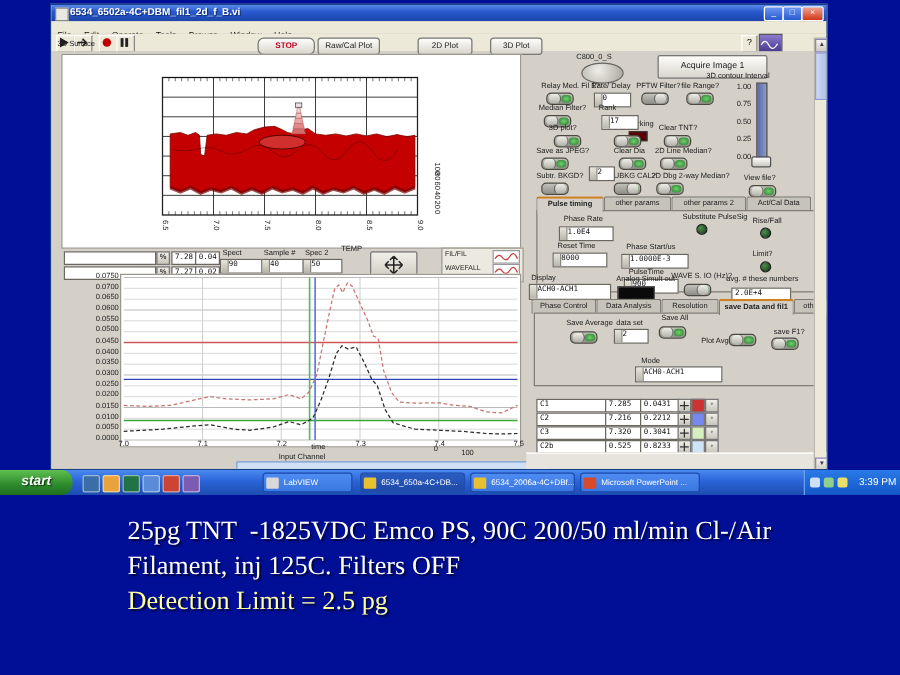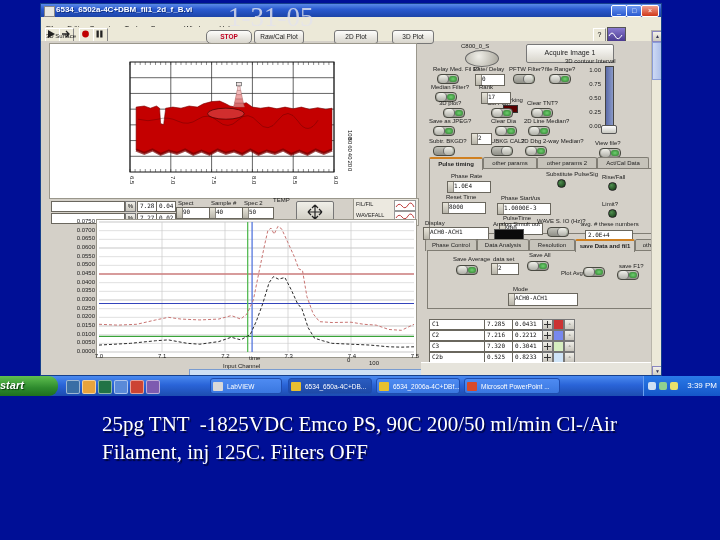--- a/index.html
+++ b/index.html
@@ -58,21 +58,21 @@
   
   .sb{position:absolute;background:#ece9d8;border:1px solid #b8b5aa;}
   .sbbtn{position:absolute;width:9px;height:9px;background:linear-gradient(#f4f2ea,#cdcabe);
     border:1px solid #8a87c0;font-size:5px;text-align:center;line-height:8px;color:#335;}
   .sbthumb{position:absolute;width:9px;background:linear-gradient(90deg,#cdd9f4,#aabde8);border:1px solid #8a9cd8;}
   
   #taskbar{position:absolute;left:0;top:376px;width:720px;height:20px;
     background:linear-gradient(#4a8af0,#2a64d8 45%,#1c4cb0);}
   #startbtn{position:absolute;left:0;top:0;width:58px;height:20px;border-radius:0 9px 9px 0;
     background:linear-gradient(#5fbf4f,#2d8a2d 60%,#1e6e1e);color:#fff;font-weight:bold;font-style:italic;
-    font-size:11px;line-height:19px;text-align:left;text-shadow:1px 1px 1px #0a3a0a;}
+    font-size:11px;line-height:19px;text-align:center;text-shadow:1px 1px 1px #0a3a0a;}
   .qlicon{position:absolute;top:4px;width:12px;height:12px;border-radius:2px;border:1px solid rgba(255,255,255,.5);}
   .taskbtn{position:absolute;top:2px;height:16px;background:linear-gradient(#4e8bf2,#3a77e0);
     border:1px solid #1e4cae;border-radius:3px;color:#fff;font-size:6.5px;line-height:15px;
     padding-left:16px;white-space:nowrap;overflow:hidden;box-sizing:border-box;}
   .taskbtn.active{background:linear-gradient(#2a5cc0,#1e4aa8);}
   .taskbtn .ticon{position:absolute;left:2px;top:3px;width:10px;height:9px;border-radius:1px;}
   #tray{position:absolute;right:0;top:0;width:76px;height:20px;background:linear-gradient(#2a7ae8,#1456c8);
     border-left:1px solid #6aa0f0;}
   .trayicon{position:absolute;top:6px;width:8px;height:8px;border-radius:2px;}
   #clock{position:absolute;right:3px;top:5px;font-size:8px;color:#fff;}
@@ -83,21 +83,20 @@
   .cap-hl{color:#ffffa2;}
   #datewm{position:absolute;left:228px;top:2px;font-family:"Liberation Serif",serif;
     font-size:27px;color:#e4e4ec;opacity:.8;z-index:9;}
   svg{display:block;}
 </style>
 </head>
 <body>
 
 <div id="slide">
 
-  <div id="datewm">1-31-05</div>
 
   <div id="win">
     <div id="titlebar">
       <span class="winicon"></span>
       <span class="ttl">6534_6502a-4C+DBM_fil1_2d_f_B.vi</span>
       <span class="capbtn" style="left:570px;">_</span>
       <span class="capbtn" style="left:585px;">□</span>
       <span class="capbtn close" style="left:600px;">×</span>
     </div>
     <div id="menubar"><span class="menu-item">File</span><span class="menu-item">Edit</span><span class="menu-item">Operate</span><span class="menu-item">Tools</span><span class="menu-item">Browse</span><span class="menu-item">Window</span><span class="menu-item">Help</span></div>
@@ -565,14 +564,15 @@
       <div class="qlicon" style="left: 146px; background: rgb(125, 91, 176);"></div>
       <div class="taskbtn" style="left: 210px; width: 72px;">LabVIEW<div class="ticon" style="background: rgb(216, 216, 216);"></div></div>
       <div class="taskbtn active" style="left: 288px; width: 84px;">6534_650a-4C+DB...<div class="ticon" style="background: rgb(232, 192, 48);"></div></div>
       <div class="taskbtn" style="left: 376px; width: 84px;">6534_2006a-4C+DBf...<div class="ticon" style="background: rgb(232, 192, 48);"></div></div>
       <div class="taskbtn" style="left: 464px; width: 96px;">Microsoft PowerPoint ...<div class="ticon" style="background: rgb(216, 74, 42);"></div></div>
     </div>
 
   <div id="caption">
     <div class="cap-line">25pg TNT  -1825VDC Emco PS, 90C 200/50 ml/min Cl-/Air</div>
     <div class="cap-line">Filament, inj 125C. Filters OFF</div>
+    <div class="cap-line cap-hl">Detection Limit = 2.5 pg</div>
   </div>
 </div>
 
 </body></html>

